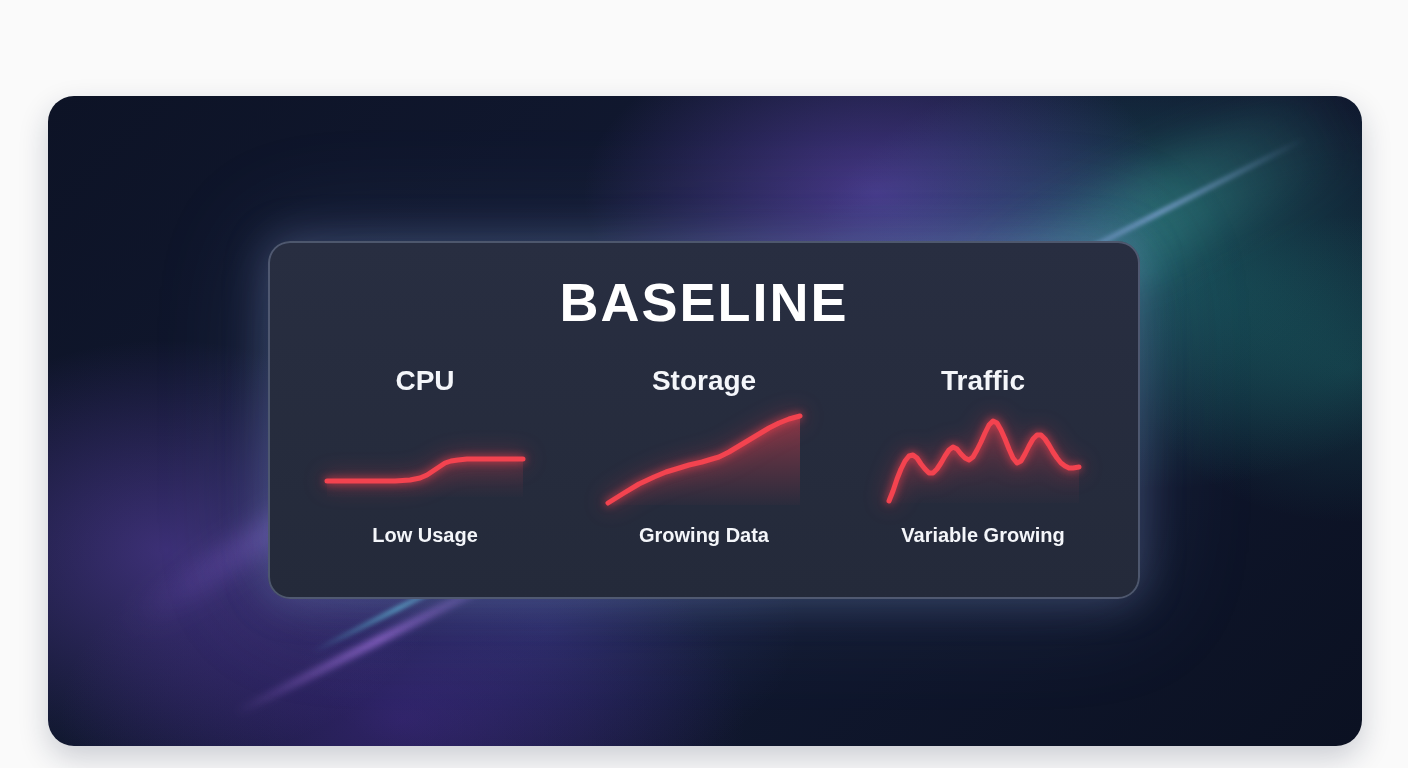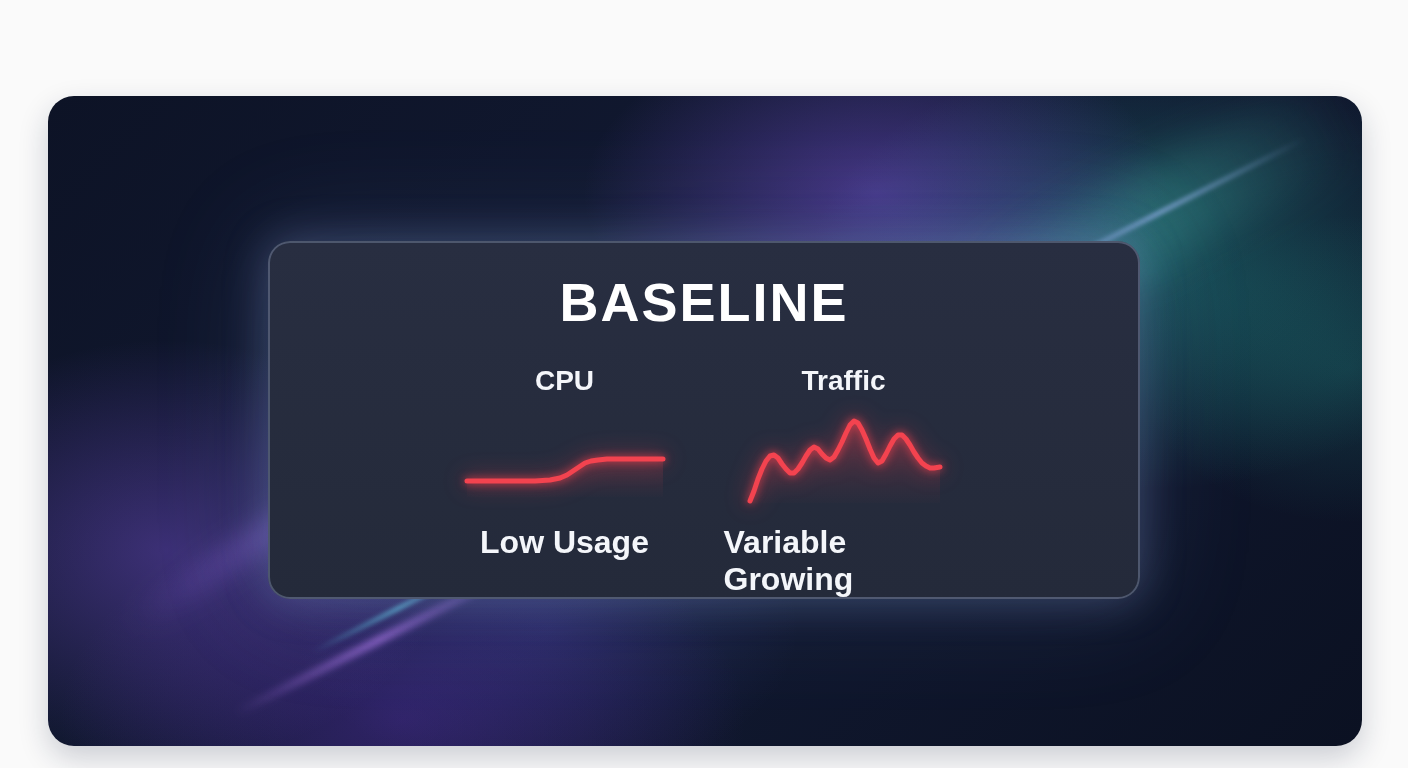--- a/index.html
+++ b/index.html
@@ -105,21 +105,21 @@
   }
   .spark-line {
     fill: none;
     stroke-width: 5;
     stroke-linecap: round;
     stroke-linejoin: round;
     filter: drop-shadow(0 0 4px rgba(244, 63, 78, 0.85)) drop-shadow(0 0 11px rgba(244, 63, 78, 0.45));
   }
   .metric-caption {
     margin-top: 18px;
-    font-size: 32px;
+    font-size: 20px;
     font-weight: 700;
     color: #f4f6fa;
   }
   .defs-holder { position: absolute; width: 0; height: 0; }
 </style>
 </head>
 <body>
 
 <svg class="defs-holder" aria-hidden="true">
   <defs>
@@ -147,20 +147,28 @@
       <div class="metric-col">
         <div class="metric-label">CPU</div>
         <svg class="spark" viewBox="0 0 200 95">
           <polygon fill="url(#redFill)" points="2,70 50,70 70,70 85,69 95,67 102,64 108,60 114,56 120,52 126,50 133,49 142,48 198,48 198,86 2,86" fill-opacity="0.30"></polygon>
           <polygon fill="none" style="display:none"></polygon>
           <polyline class="spark-line" stroke="#f3434f" points="2,70 50,70 70,70 85,69 95,67 102,64 108,60 114,56 120,52 126,50 133,49 142,48 198,48"></polyline>
         </svg>
         <div class="metric-caption">Low Usage</div>
       </div>
 
+      <div class="metric-col">
+        <div class="metric-label">Storage</div>
+        <svg class="spark" viewBox="0 0 200 95">
+          <polygon fill="url(#redFill)" points="4,92 20,82 35,73 50,66 62,61 72,58 85,54 98,51 108,48 115,46 125,41 135,35 145,29 155,23 165,17 175,12 185,8 196,5 196,94 4,94" fill-opacity="0.75"></polygon>
+          <polyline class="spark-line" stroke="#f3434f" points="4,92 20,82 35,73 50,66 62,61 72,58 85,54 98,51 108,48 115,46 125,41 135,35 145,29 155,23 165,17 175,12 185,8 196,5"></polyline>
+        </svg>
+        <div class="metric-caption">Growing Data</div>
+      </div>
 
       <div class="metric-col">
         <div class="metric-label">Traffic</div>
         <svg class="spark" viewBox="0 0 200 95">
           <polygon fill="url(#redFill)" points="6,90 10,80 14,68 18,58 22,50 26,45 30,44 34,47 38,53 42,58 46,62 50,62 54,58 58,52 62,45 66,39 70,36 74,38 78,43 82,47 86,49 90,46 94,39 98,31 102,22 106,14 110,10 114,12 118,19 122,28 126,38 130,47 134,52 138,50 142,43 146,35 150,28 154,24 158,24 162,28 166,34 170,41 174,47 178,52 182,55 186,57 190,57 196,56 196,92 6,92" fill-opacity="0.40"></polygon>
           <polyline class="spark-line" stroke="#f3434f" points="6,90 10,80 14,68 18,58 22,50 26,45 30,44 34,47 38,53 42,58 46,62 50,62 54,58 58,52 62,45 66,39 70,36 74,38 78,43 82,47 86,49 90,46 94,39 98,31 102,22 106,14 110,10 114,12 118,19 122,28 126,38 130,47 134,52 138,50 142,43 146,35 150,28 154,24 158,24 162,28 166,34 170,41 174,47 178,52 182,55 186,57 190,57 196,56"></polyline>
         </svg>
         <div class="metric-caption">Variable Growing</div>
       </div>
 

